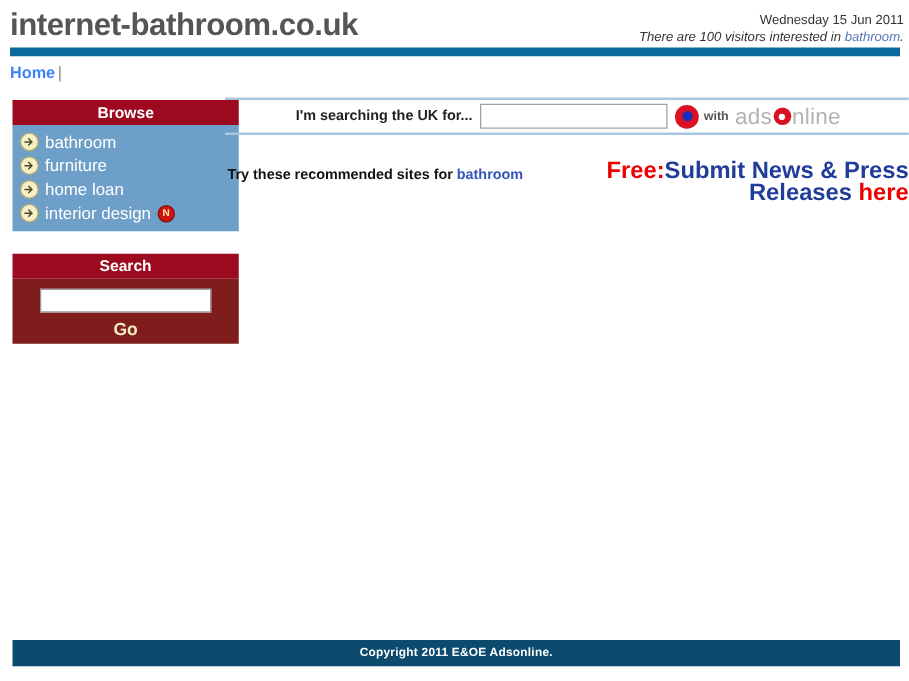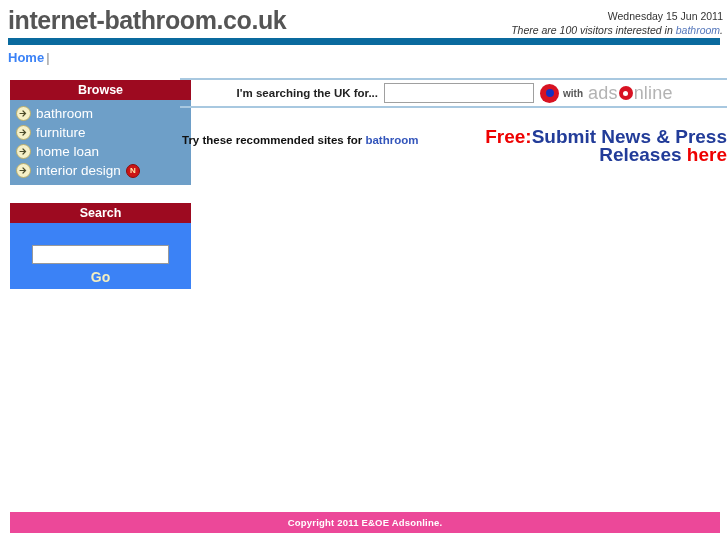--- a/index.html
+++ b/index.html
@@ -153,22 +153,22 @@
     color: #ffe9a8;
     font-size: 8px;
     font-weight: bold;
     line-height: 12px;
     text-align: center;
     flex: 0 0 auto;
   }
 
   
   .search-panel-body {
-    background: #3b82f6;
-    padding: 22px 0 4px 0;
+    background: #7f1d1d;
+    padding: 8px 0 4px 0;
     text-align: center;
   }
   .sidebar-search-input {
     width: 131px;
     height: 15px;
     border: 1px solid #999999;
     background: #ffffff;
     font-size: 12px;
     font-family: "Liberation Sans", sans-serif;
     padding: 1px 2px;
@@ -308,21 +308,21 @@
   .promo .free { color: #ee0000; }
   .promo .blue { color: #223c99; }
   .promo .here { color: #ee0000; }
 
   
   .footer {
     position: absolute;
     left: 10px;
     bottom: 12px;
     width: 710px;
-    background: #ec4899;
+    background: #0c4a6e;
     color: #ffffff;
     text-align: center;
     font-size: 9.5px;
     font-weight: bold;
     padding: 5px 0 5px 0;
     letter-spacing: 0.2px;
   }
 </style>
 </head>
 <body>

